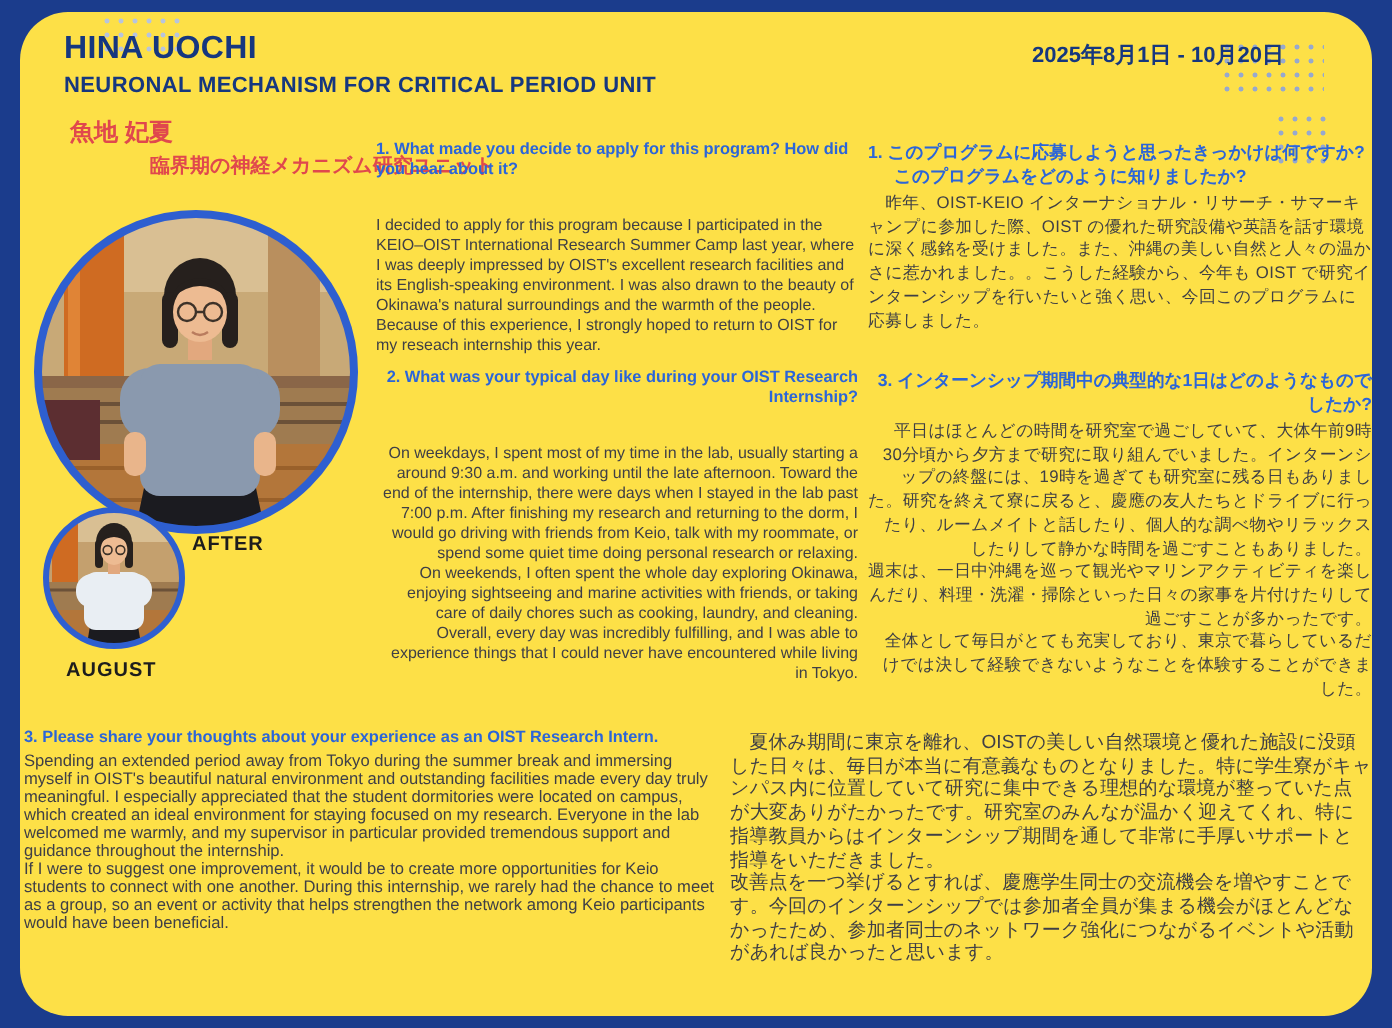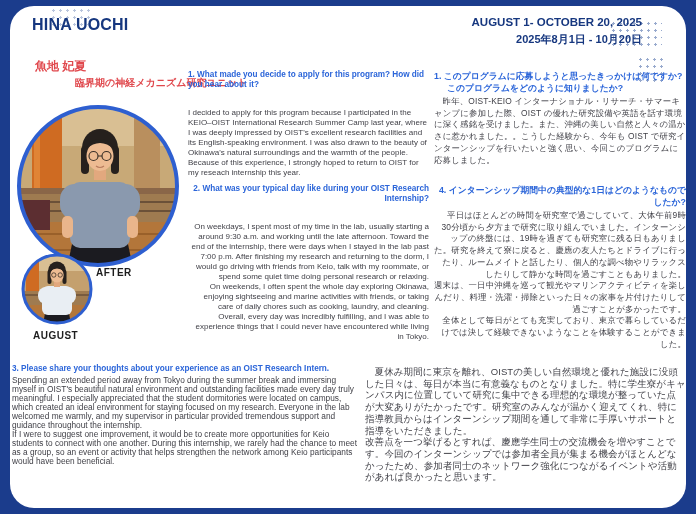--- a/index.html
+++ b/index.html
@@ -4,21 +4,21 @@
 <style>
   html,body{margin:0;padding:0;}
   body{
     width:696px;height:514px;position:relative;overflow:hidden;
     background:#1b3c8c;
     font-family:"Liberation Sans","DejaVu Sans",sans-serif;
     -webkit-font-smoothing:antialiased;
   }
   .card{
     position:absolute;left:10px;top:6px;width:676px;height:502px;
-    background:#ffffff;border-radius:24px;
+    background:#fde047;border-radius:24px;
   }
   .dots{position:absolute;background-image:radial-gradient(circle,var(--dc) 1.1px,transparent 1.4px);background-size:7px 7px;}
   .dots-tl{left:40px;top:1px;width:40px;height:21px;--dc:#b8c4dc;}
   .dots-tr1{left:600px;top:14px;width:52px;height:27px;--dc:#97a9cd;}
   .dots-tr2{left:627px;top:50px;width:30px;height:27px;--dc:#97a9cd;}
   .name-en{position:absolute;left:22px;top:10px;font-size:16px;font-weight:bold;color:#16377f;letter-spacing:.2px;}
   .unit-en{position:absolute;left:22px;top:31px;font-size:11px;font-weight:bold;color:#16377f;letter-spacing:.2px;}
   .dates{position:absolute;right:44px;top:10px;text-align:right;color:#16377f;font-weight:bold;}
   .dates .d1{font-size:11.5px;}
   .dates .d2{font-size:11px;margin-top:4px;}
@@ -49,23 +49,23 @@
 </head>
 <body>
 
 <div class="card">
 
   <div class="dots dots-tl"></div>
   <div class="dots dots-tr1"></div>
   <div class="dots dots-tr2"></div>
 
   <div class="name-en">HINA UOCHI</div>
+  <div class="unit-en">NEURONAL MECHANISM FOR CRITICAL PERIOD UNIT</div>
 
   <div class="dates">
-    <div class="d1">AUGUST 1- OCTOBER 20, 2025</div>
     <div class="d2">2025年8月1日 - 10月20日</div>
   </div>
 
   <div class="name-jp">魚地 妃夏</div>
   <div class="unit-jp">臨界期の神経メカニズム研究ユニット</div>
 
   <div class="photo-big">
     <svg width="164" height="164" viewBox="0 0 164 164">
       <defs>
           <clipPath id="clipBig">
@@ -148,21 +148,21 @@
     <div class="a">On weekdays, I spent most of my time in the lab, usually starting a around 9:30 a.m. and working until the late afternoon. Toward the end of the internship, there were days when I stayed in the lab past 7:00 p.m. After finishing my research and returning to the dorm, I would go driving with friends from Keio, talk with my roommate, or spend some quiet time doing personal research or relaxing.
 On weekends, I often spent the whole day exploring Okinawa, enjoying sightseeing and marine activities with friends, or taking care of daily chores such as cooking, laundry, and cleaning.
 Overall, every day was incredibly fulfilling, and I was able to experience things that I could never have encountered while living in Tokyo.</div>
   </div>
 
   <div class="qa col-right qa-t1">
     <div class="q">1. このプログラムに応募しようと思ったきっかけは何ですか?このプログラムをどのように知りましたか?</div>
     <div class="a">　昨年、OIST-KEIO インターナショナル・リサーチ・サマーキャンプに参加した際、OIST の優れた研究設備や英語を話す環境に深く感銘を受けました。また、沖縄の美しい自然と人々の温かさに惹かれました。。こうした経験から、今年も OIST で研究インターンシップを行いたいと強く思い、今回このプログラムに応募しました。</div>
   </div>
   <div class="qa col-right qa-t2">
-    <div class="q">4. インターンシップ期間中の典型的な1日はどのようなものでしたか?</div>
+    <div class="q">3. インターンシップ期間中の典型的な1日はどのようなものでしたか?</div>
     <div class="a">　平日はほとんどの時間を研究室で過ごしていて、大体午前9時30分頃から夕方まで研究に取り組んでいました。インターンシップの終盤には、19時を過ぎても研究室に残る日もありました。研究を終えて寮に戻ると、慶應の友人たちとドライブに行ったり、ルームメイトと話したり、個人的な調べ物やリラックスしたりして静かな時間を過ごすこともありました。
 週末は、一日中沖縄を巡って観光やマリンアクティビティを楽しんだり、料理・洗濯・掃除といった日々の家事を片付けたりして過ごすことが多かったです。
 全体として毎日がとても充実しており、東京で暮らしているだけでは決して経験できないようなことを体験することができました。</div>
   </div>
 
   <div class="qa qa-b-en">
     <div class="q">3. Please share your thoughts about your experience as an OIST Research Intern.</div>
     <div class="a">Spending an extended period away from Tokyo during the summer break and immersing myself in OIST's beautiful natural environment and outstanding facilities made every day truly meaningful. I especially appreciated that the student dormitories were located on campus, which created an ideal environment for staying focused on my research. Everyone in the lab welcomed me warmly, and my supervisor in particular provided tremendous support and guidance throughout the internship.
 If I were to suggest one improvement, it would be to create more opportunities for Keio students to connect with one another. During this internship, we rarely had the chance to meet as a group, so an event or activity that helps strengthen the network among Keio participants would have been beneficial.</div>
   </div>

